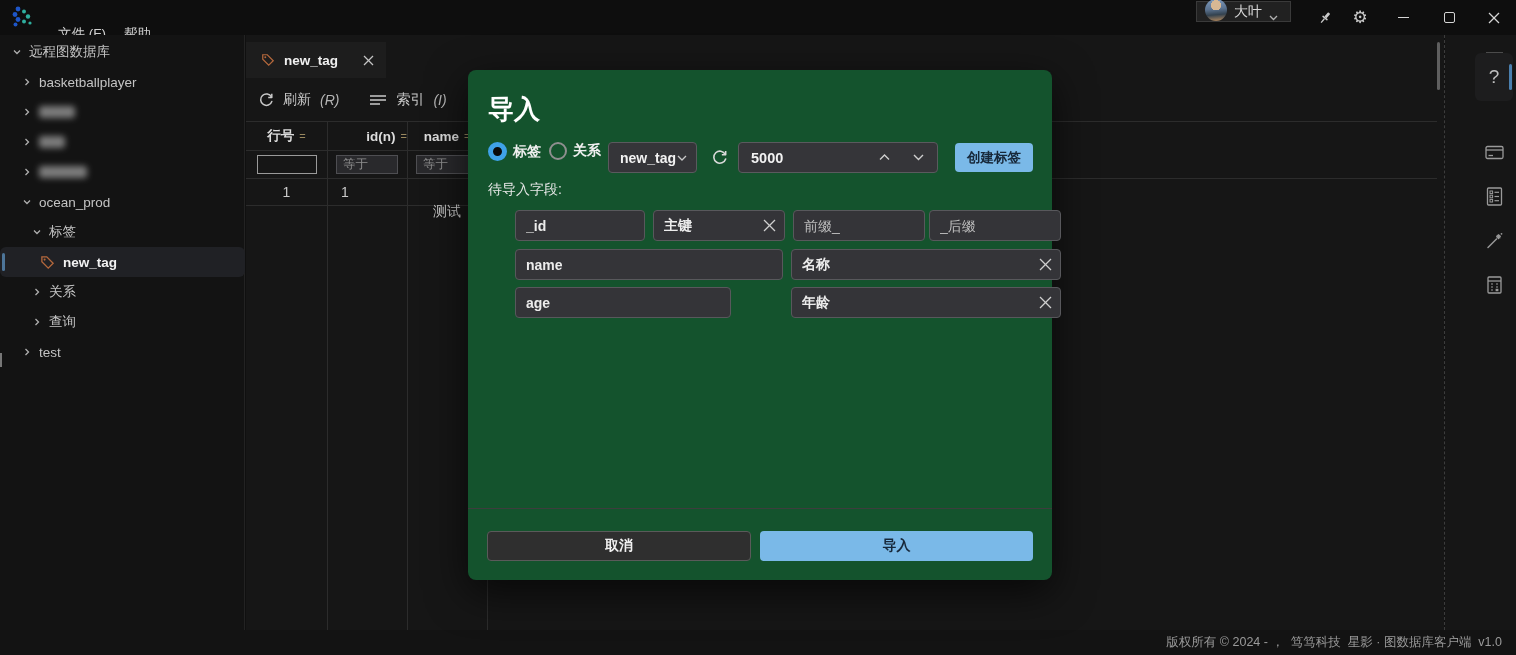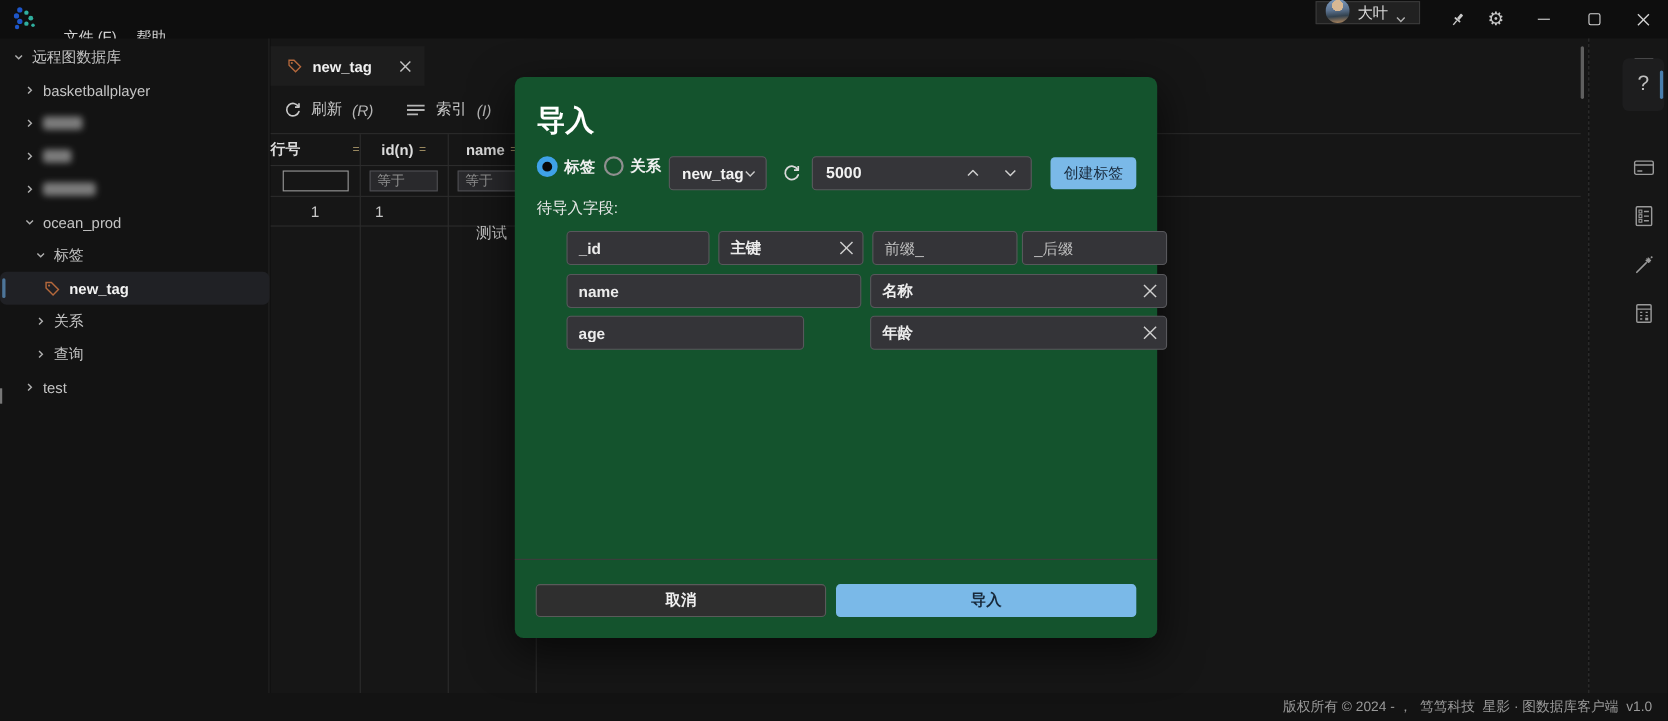--- a/index.html
+++ b/index.html
@@ -73,21 +73,21 @@
   .btn-accent { background:#7ab9e8; border:none; border-radius:4px; color:#17283a; font-family:inherit; }
   .fields-label { position:absolute; left:20px; top:111px; color:#e8e8e8; font-size:14px; }
   .fld { position:absolute; height:31px;margin-left:28px; }
   .fld input { width:100%; height:100%; background:#343438; border:1px solid #58585c; border-radius:4px; color:#ececec; font-size:14px; font-weight:600; padding:0 10px; outline:none; font-family:inherit; }
   .fld input::placeholder { color:#bdbdbd; font-weight:400; }
   .fld input.has-clear { padding-right:32px; }
   .fld-clear { position:absolute; right:9px; top:9px; width:13px; height:13px; }
   .modal-divider { position:absolute; left:0; top:438px; width:100%; height:1px; background:#3d3d3d; }
   .btn-cancel { position:absolute; left:19px; top:461px; width:264px; height:30px; background:#2f2f2f; border:1px solid #5a5a5a; border-radius:4px; color:#f0f0f0; font-size:14px; font-weight:600; font-family:Liberation Serif, serif; }
   .btn-import { position:absolute; left:292px; top:461px; width:273px; height:30px; font-size:14px; font-weight:700; }
-  .btn-create { position:absolute; left:487px; top:73px; width:78px; height:29px; font-size:13.5px; font-weight:400; }
+  .btn-create { position:absolute; left:487px; top:73px; width:78px; height:29px; font-size:13.5px; font-weight:700; }
 </style>
 </head>
 <body>
 
 <div class="titlebar">
   <span class="abs" style="left:10px;top:4px;">
     <svg width="26" height="26" viewBox="0 0 26 26">
       <circle cx="8" cy="5" r="2.4" fill="#1e56c8"></circle>
         <circle cx="5" cy="10.5" r="2.4" fill="#1e56c8"></circle>
       <circle cx="8" cy="15.5" r="2.4" fill="#1e56c8"></circle>
@@ -250,25 +250,25 @@
   </div>
 
   <div class="table-wrap">
     <div class="vline" style="left:81px;"></div>
     <div class="vline" style="left:161px;"></div>
     <div class="vline" style="left:241px;"></div>
     <div class="hline" style="left:0;top:28px;width:241px;"></div>
     <div class="hline" style="left:0;top:56px;width:1191px;"></div>
     <div class="hline" style="left:0;top:83px;width:241px;"></div>
 
-    <div class="th" style="left:0;width:81px;justify-content:space-between;">
+    <div class="th" style="left:0;width:81px;">
       <span>行号</span>
       <span class="filter-mark">=</span>
     </div>
-    <div class="th" style="left:81px;width:80px;">
+    <div class="th" style="left:81px;width:80px;justify-content:flex-end;">
       <span>id(n)</span>
       <span class="filter-mark">=</span>
     </div>
     <div class="th" style="left:161px;width:80px;">
       <span>name</span>
       <span class="filter-mark">=</span>
     </div>
 
     <div class="fcell" style="left:0;width:81px;">
       <input class="filter-input first" style="">

